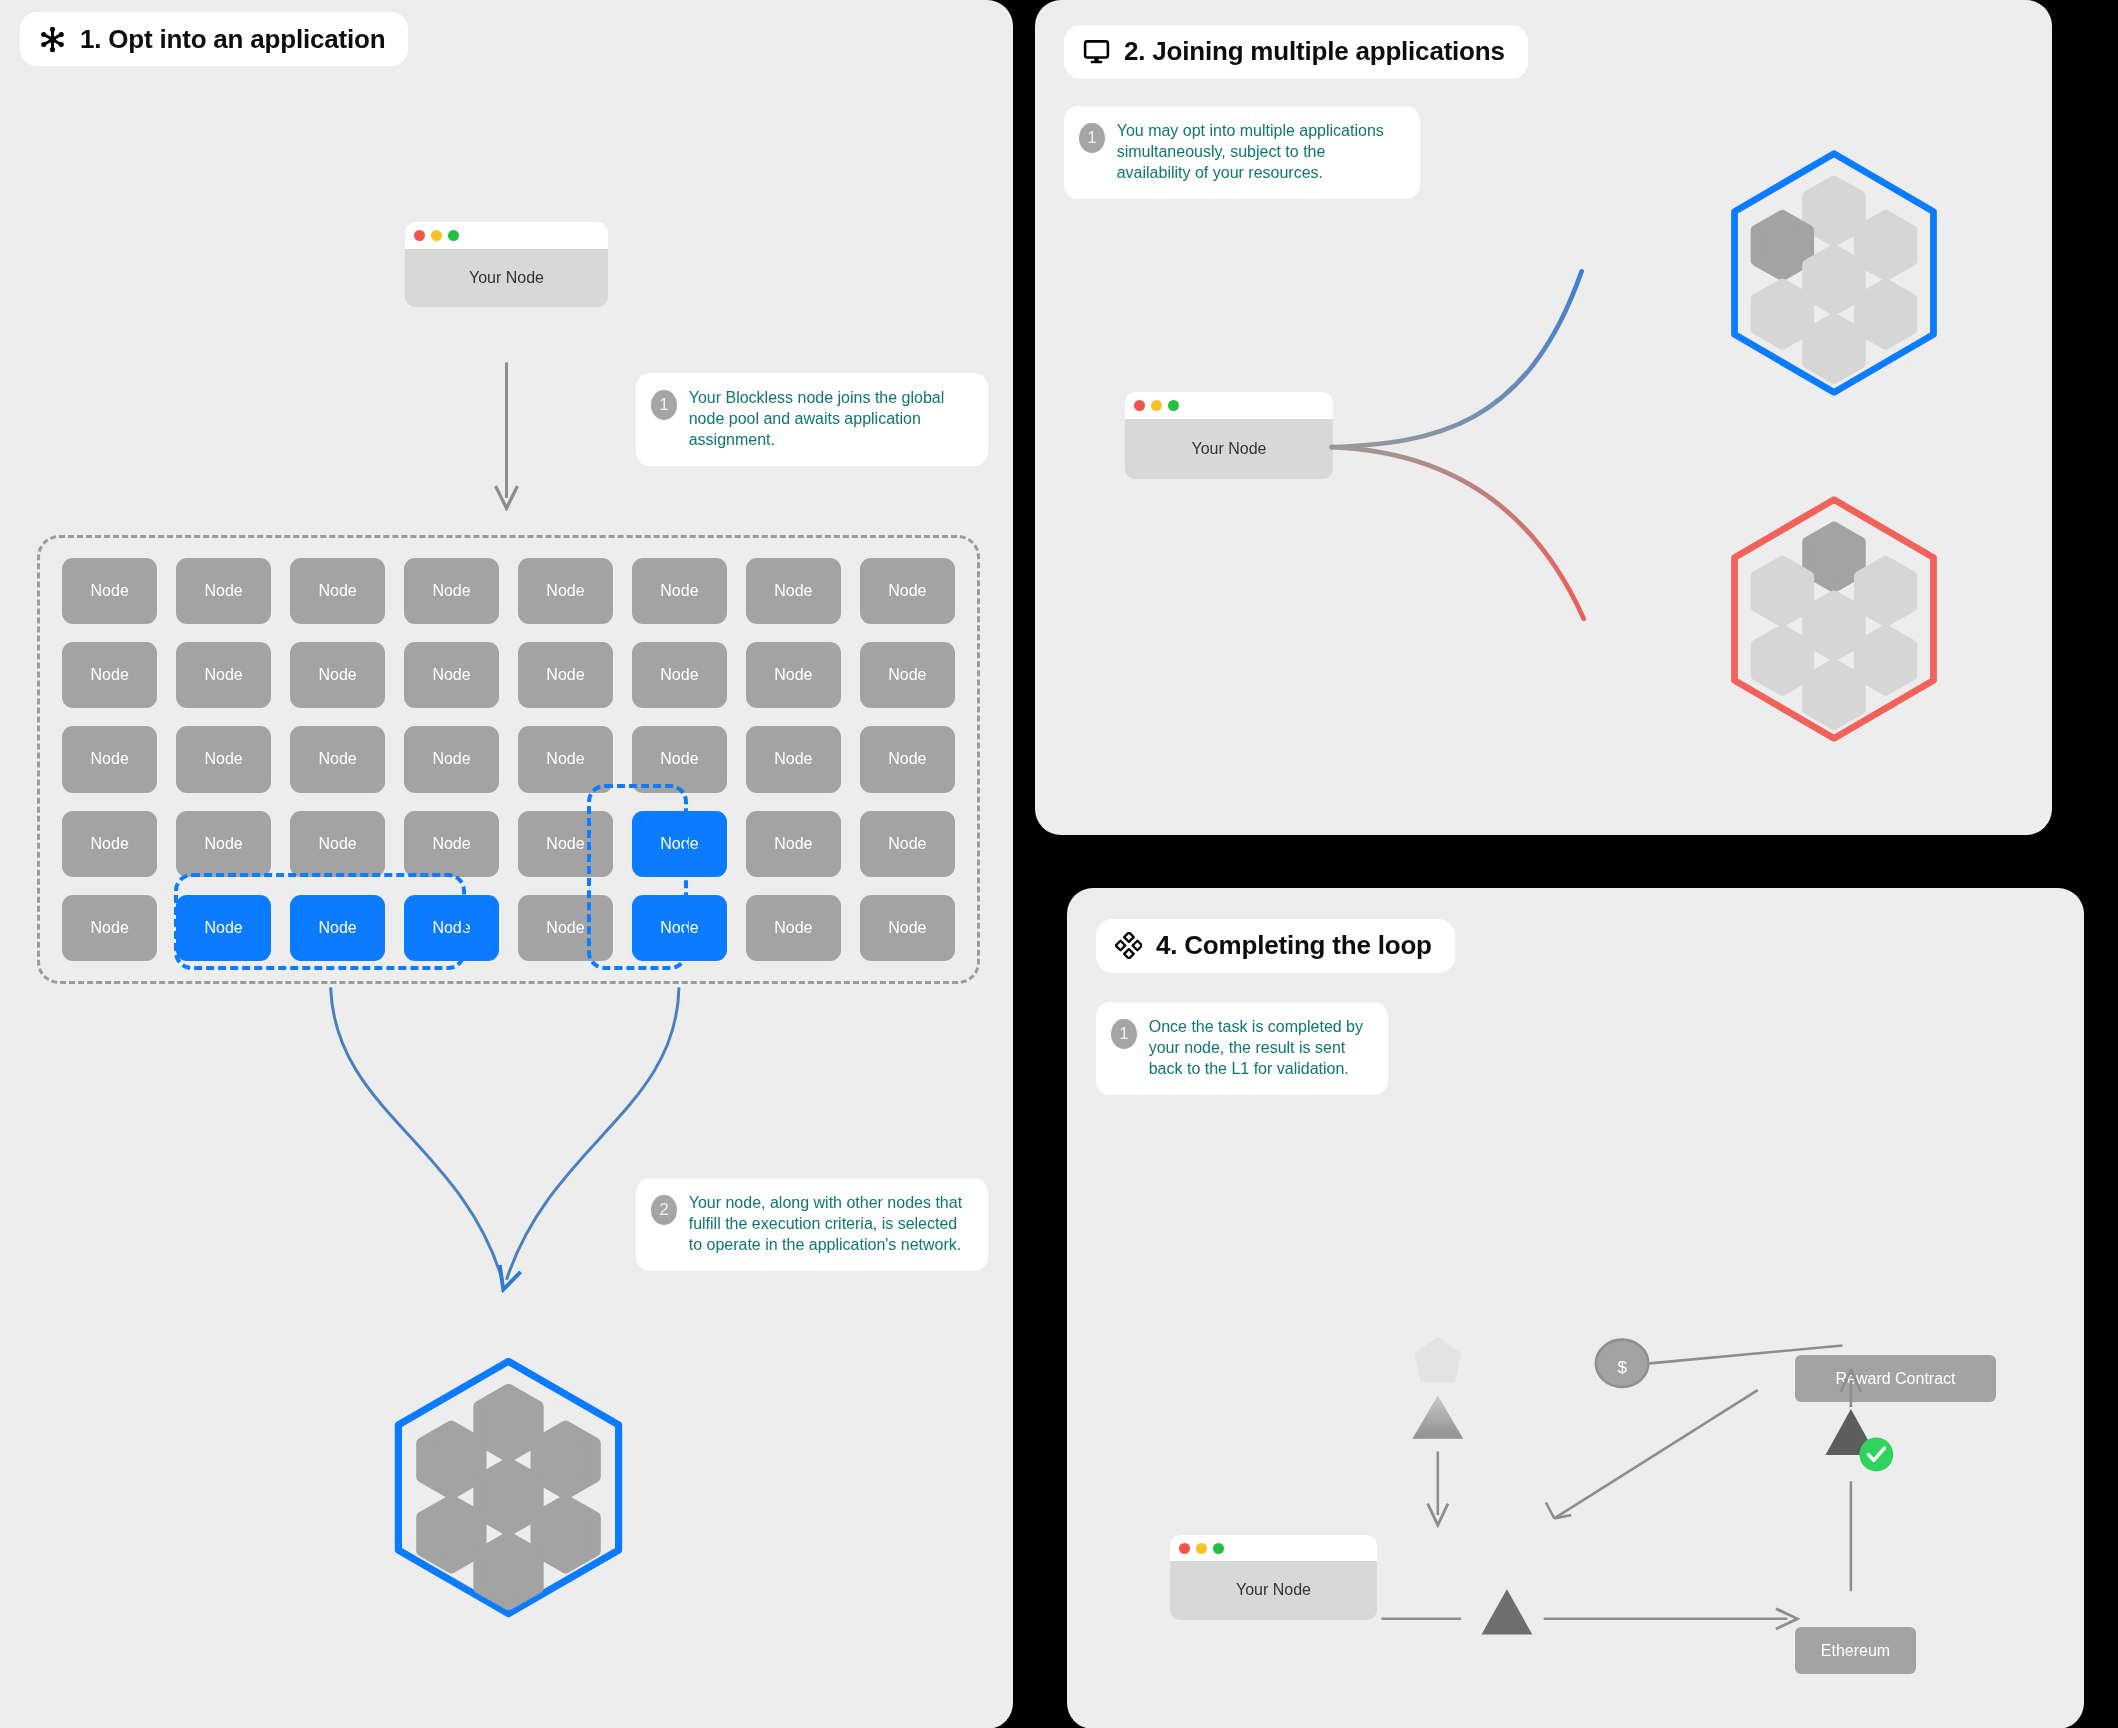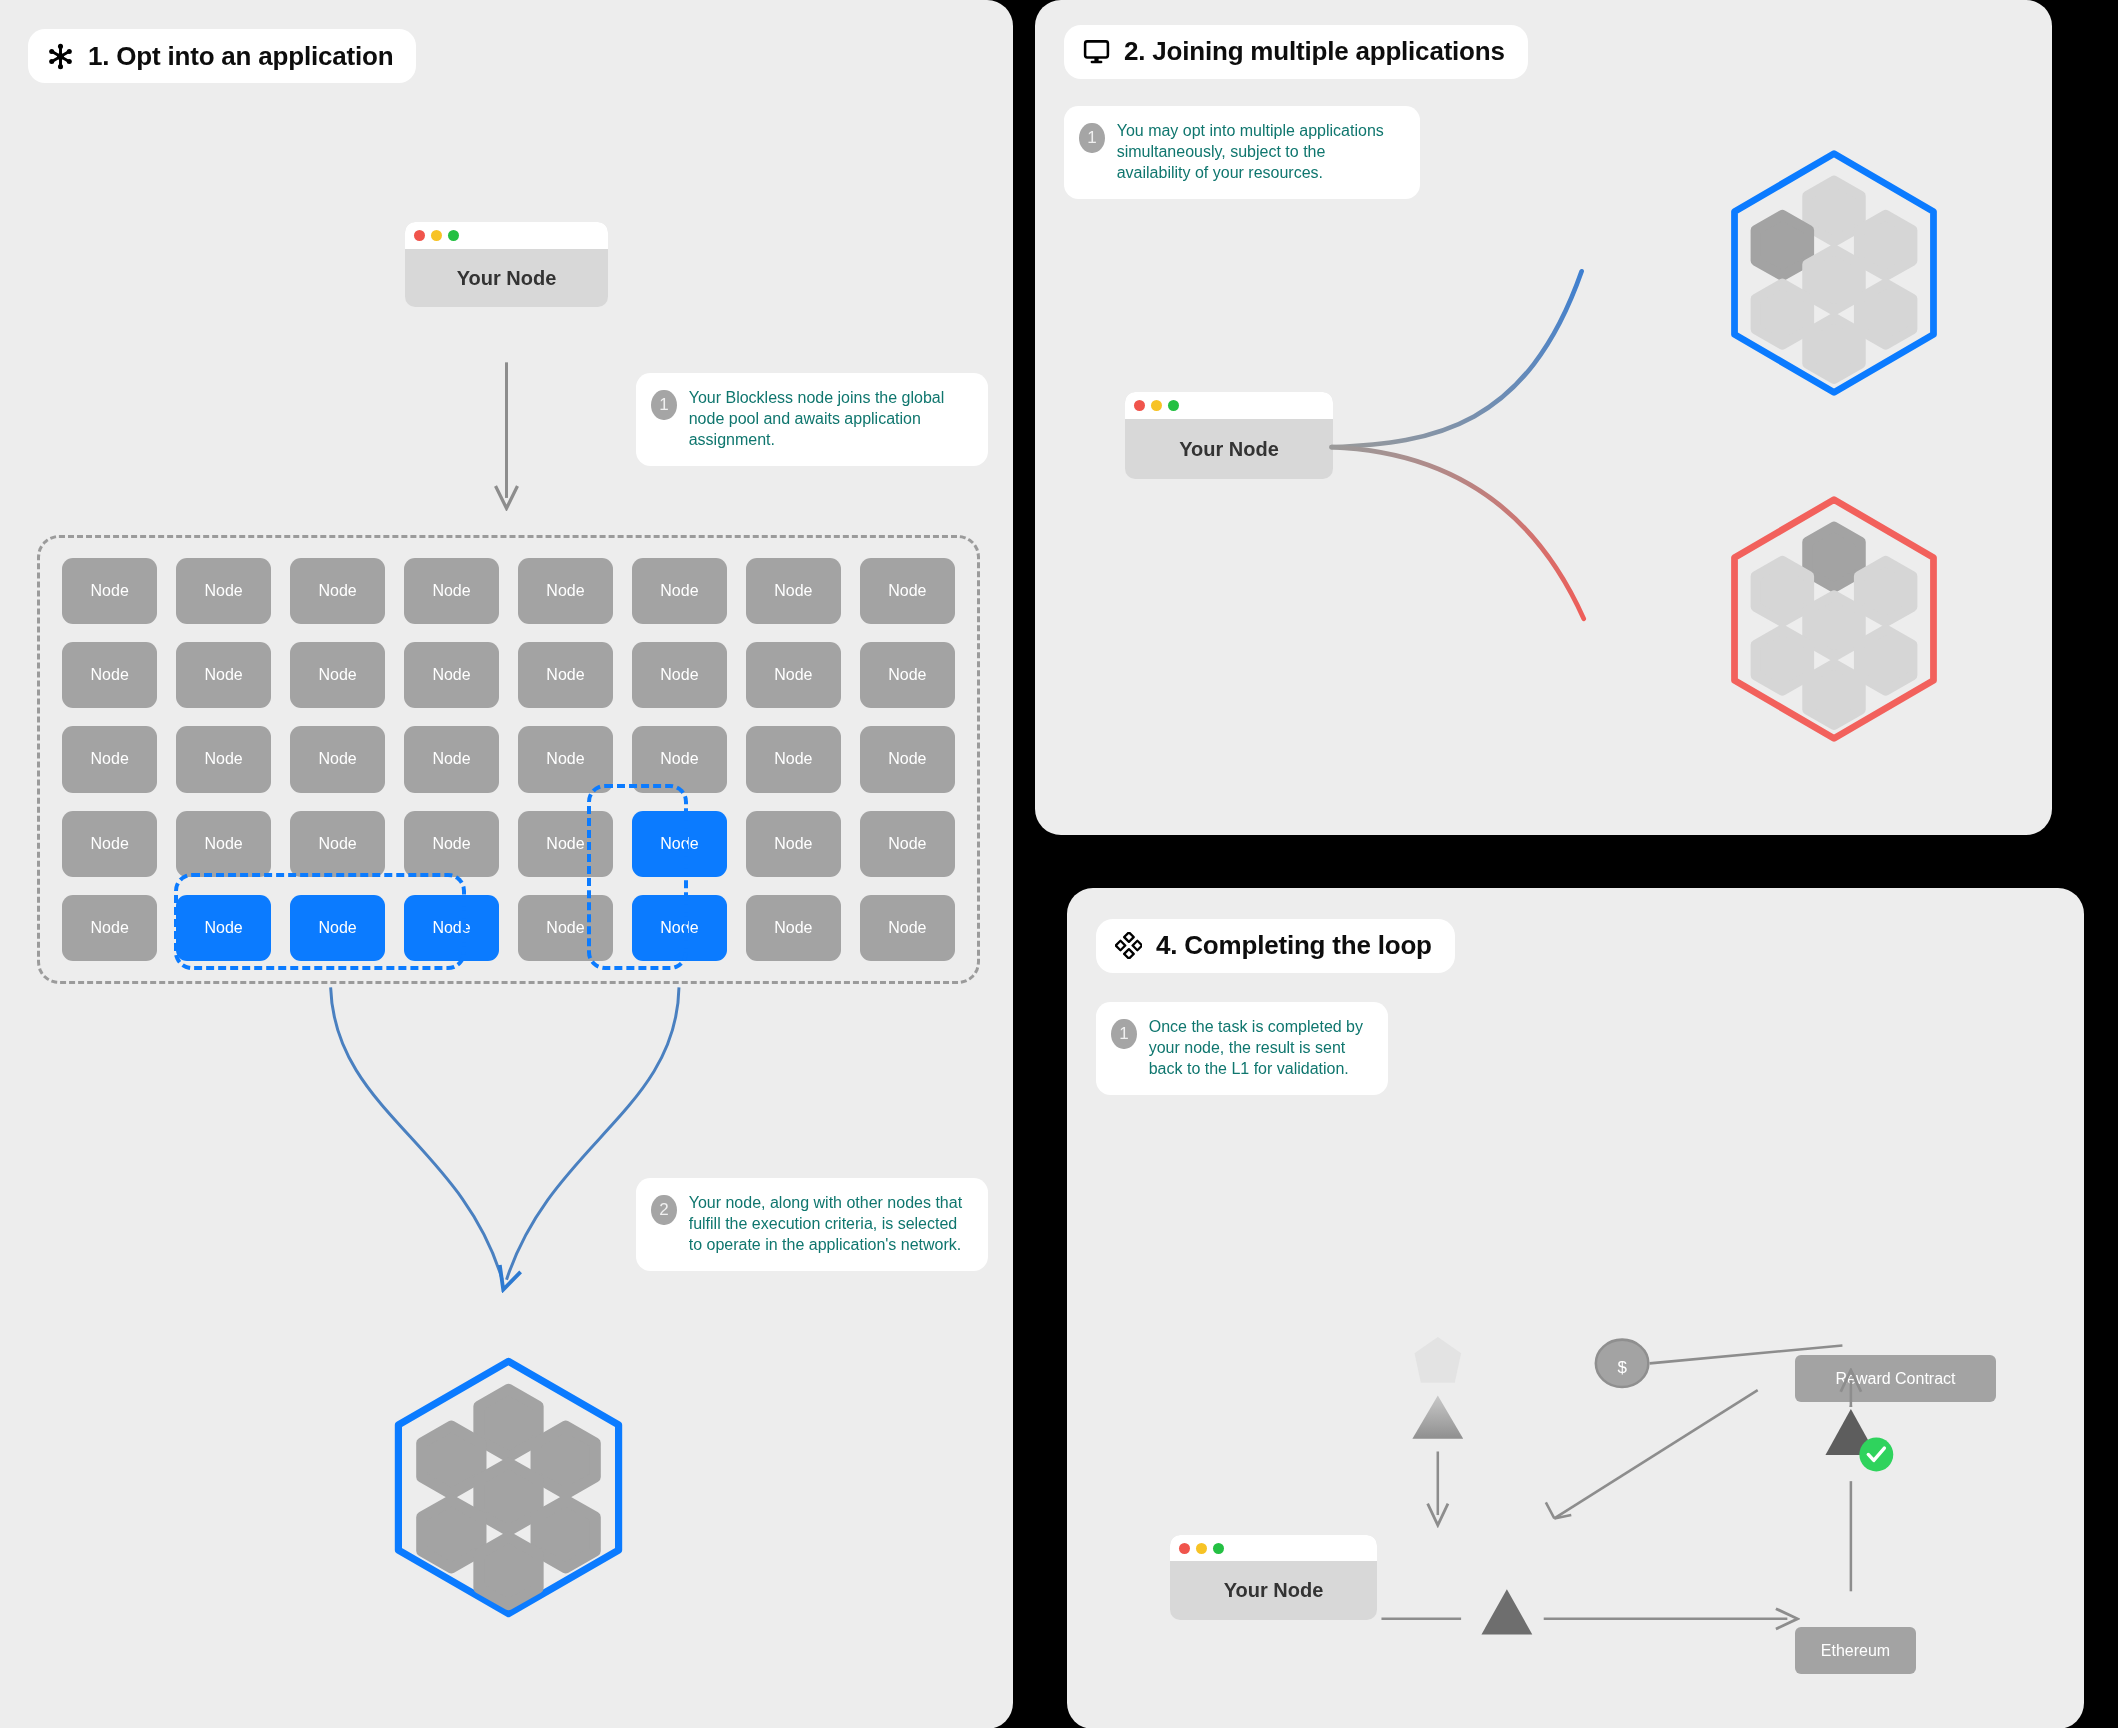--- a/index.html
+++ b/index.html
@@ -51,21 +51,21 @@
     display: flex; align-items: center; justify-content: center;
     margin-top: 1.7px;
   }
   .callout-text { font-size: 16px; line-height: 1.30; color: #0f766e; font-weight: 400; }
 
   
   .win { position: absolute; border-radius: 10.2px; overflow: hidden; background:#d8d8d8; }
   .win-bar { background:#ffffff; display:flex; align-items:center; gap:6px; padding: 0 9.3px; }
   .dot { border-radius: 50%; display:block; }
   .win-body { display:flex; align-items:center; justify-content:center; }
-  .win-label { font-size: 20px; color:#333333; font-weight: 700; }
+  .win-label { font-size: 16px; color:#333333; font-weight: 400; }
 
   
   #node-pool {
     position: absolute;
     left: 37px; top: 535px; width: 943px; height: 449px;
     border: 3.8px dashed #9b9b9b;
     border-radius: 22px;
   }
   .node-grid {
     position:absolute; inset: 0;
@@ -92,21 +92,21 @@
   .pill { position:absolute; background:#a3a3a3; border-radius: 6px; color:#fff;
           display:flex; align-items:center; justify-content:center; font-size:16px; padding: 0 12.7px; }
 </style>
 </head>
 <body>
 
 <div class="stage">
 
   <div class="panel" id="panel-1">
 
-    <div class="hdr" style="left:28px; top:12px;margin-top:17px;">
+    <div class="hdr" style="left:20px; top:12px;">
       <svg class="hdr-icon" viewBox="0 0 64 64">
         <g fill="#000">
           <rect x="28.5" y="4" width="7" height="56" rx="3.5"></rect>
           <rect x="28.5" y="4" width="7" height="56" rx="3.5" transform="rotate(60 32 32)"></rect>
           <rect x="28.5" y="4" width="7" height="56" rx="3.5" transform="rotate(120 32 32)"></rect>
           <circle cx="32" cy="8" r="6"></circle>
             <circle cx="32" cy="56" r="6"></circle>
           <circle cx="11.2" cy="20" r="6"></circle>
             <circle cx="52.8" cy="44" r="6"></circle>
           <circle cx="11.2" cy="44" r="6"></circle>

